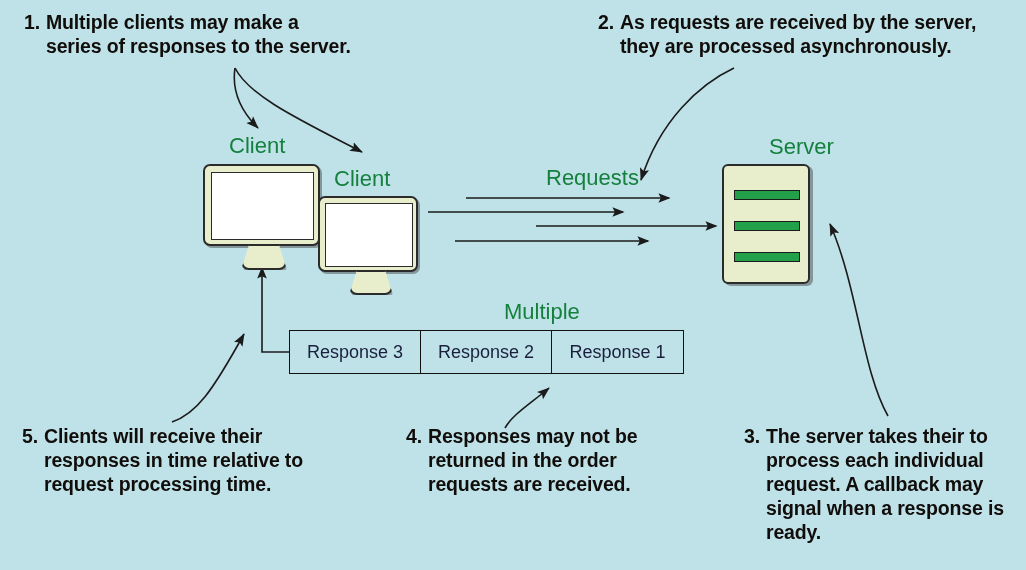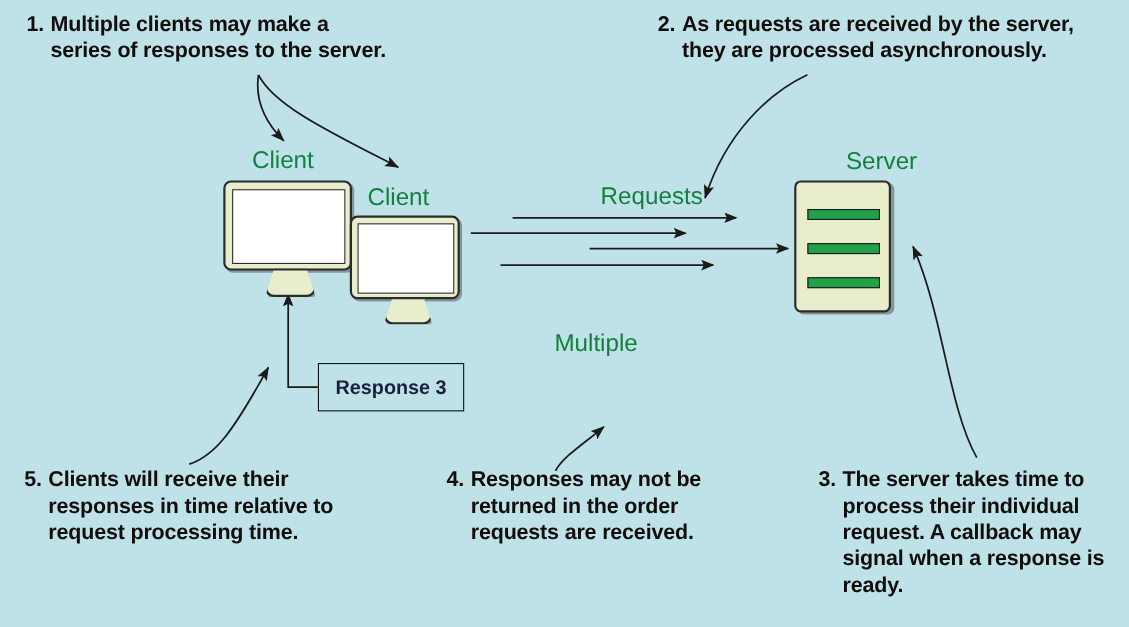--- a/index.html
+++ b/index.html
@@ -123,21 +123,20 @@
 
   
   #responses-row {
     position: absolute;
     left: 289px; top: 330px;
     height: 44px;
     display: flex;
     border: 1.5px solid #111;
     box-sizing: border-box;
     background: transparent;
-    font-weight: bold;
   }
   #responses-row .rbox {
     box-sizing: border-box;
     border-right: 1.5px solid #111;
     display: flex;
     align-items: center;
     justify-content: center;
     font-family: "Liberation Sans", sans-serif;
     font-size: 18px;
     color: #1a1f3d;
@@ -232,35 +231,37 @@
   </div>
 
   <div id="server">
     <div class="bar b1"></div>
     <div class="bar b2"></div>
     <div class="bar b3"></div>
   </div>
 
   <div id="responses-row">
     <div class="rbox w0">Response 3</div>
+    <div class="rbox w1">Response 2</div>
+    <div class="rbox w2">Response 1</div>
   </div>
 
   <div class="callout" id="callout-1">
     <span class="num">1.</span>
     <span class="body">Multiple clients may make a series of responses to the server.</span>
   </div>
 
   <div class="callout" id="callout-2">
     <span class="num">2.</span>
     <span class="body">As requests are received by the server, they are processed asynchronously.</span>
   </div>
 
   <div class="callout" id="callout-3">
     <span class="num">3.</span>
-    <span class="body">The server takes time to process their individual request. A callback may signal when a response is ready.</span>
+    <span class="body">The server takes their to process each individual request. A callback may signal when a response is ready.</span>
   </div>
 
   <div class="callout" id="callout-4">
     <span class="num">4.</span>
     <span class="body">Responses may not be returned in the order requests are received.</span>
   </div>
 
   <div class="callout" id="callout-5">
     <span class="num">5.</span>
     <span class="body">Clients will receive their responses in time relative to request processing time.</span>

